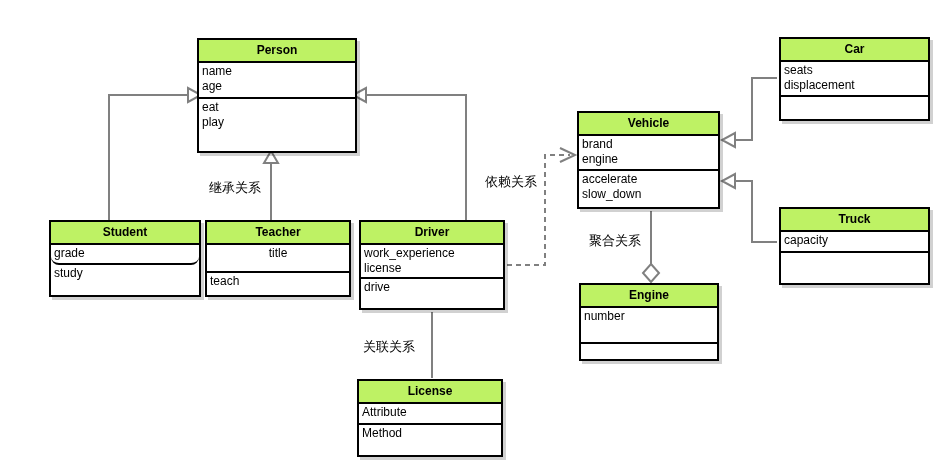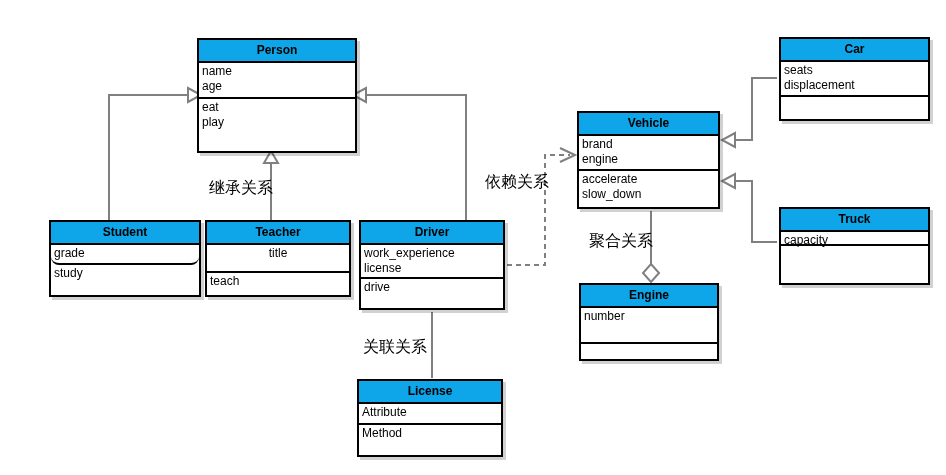--- a/index.html
+++ b/index.html
@@ -34,39 +34,39 @@
   }
   .uml-title {
     text-align: center;
     font-weight: bold;
     font-size: 12px;
     color: #000000;
     line-height: 14px;
     padding: 3px 2px 4px 2px;
     border-bottom: 2px solid #000000;
     box-sizing: border-box;
-    background: #0ea5e9;
+    background: #bef264;
   }
   .uml-section {
     box-sizing: border-box;
     padding: 1px 3px 2px 3px;
     background: #ffffff;
   }
   .uml-section.divided {
     border-bottom: 2px solid #000000;
   }
   .uml-row {
     font-size: 12px;
     line-height: 15px;
     color: #000000;
     white-space: pre;
   }
   .edge-label {
     position: absolute;
-    font-size: 16px;
+    font-size: 13px;
     line-height: 14px;
     color: #000000;
     white-space: nowrap;
     z-index: 6;
     font-family: "DejaVu Sans", "Liberation Sans", sans-serif;
   }
 </style>
 </head>
 <body>
 
@@ -183,21 +183,21 @@
     <div class="uml-title">Car</div>
     <div class="uml-section divided" style="height:35px;">
       <div class="uml-row">seats</div>
       <div class="uml-row">displacement</div>
     </div>
     <div class="uml-section"></div>
   </div>
 
   <div class="uml-class" style="left:779px; top:207px; width:151px; height:78px;">
     <div class="uml-title">Truck</div>
-    <div class="uml-section divided" style="height:14px;">
+    <div class="uml-section divided" style="height:21px;">
       <div class="uml-row">capacity</div>
     </div>
     <div class="uml-section"></div>
   </div>
 
   <div class="uml-class" style="left:579px; top:283px; width:140px; height:78px;">
     <div class="uml-title">Engine</div>
     <div class="uml-section divided" style="height:36px;">
       <div class="uml-row">number</div>
     </div>

